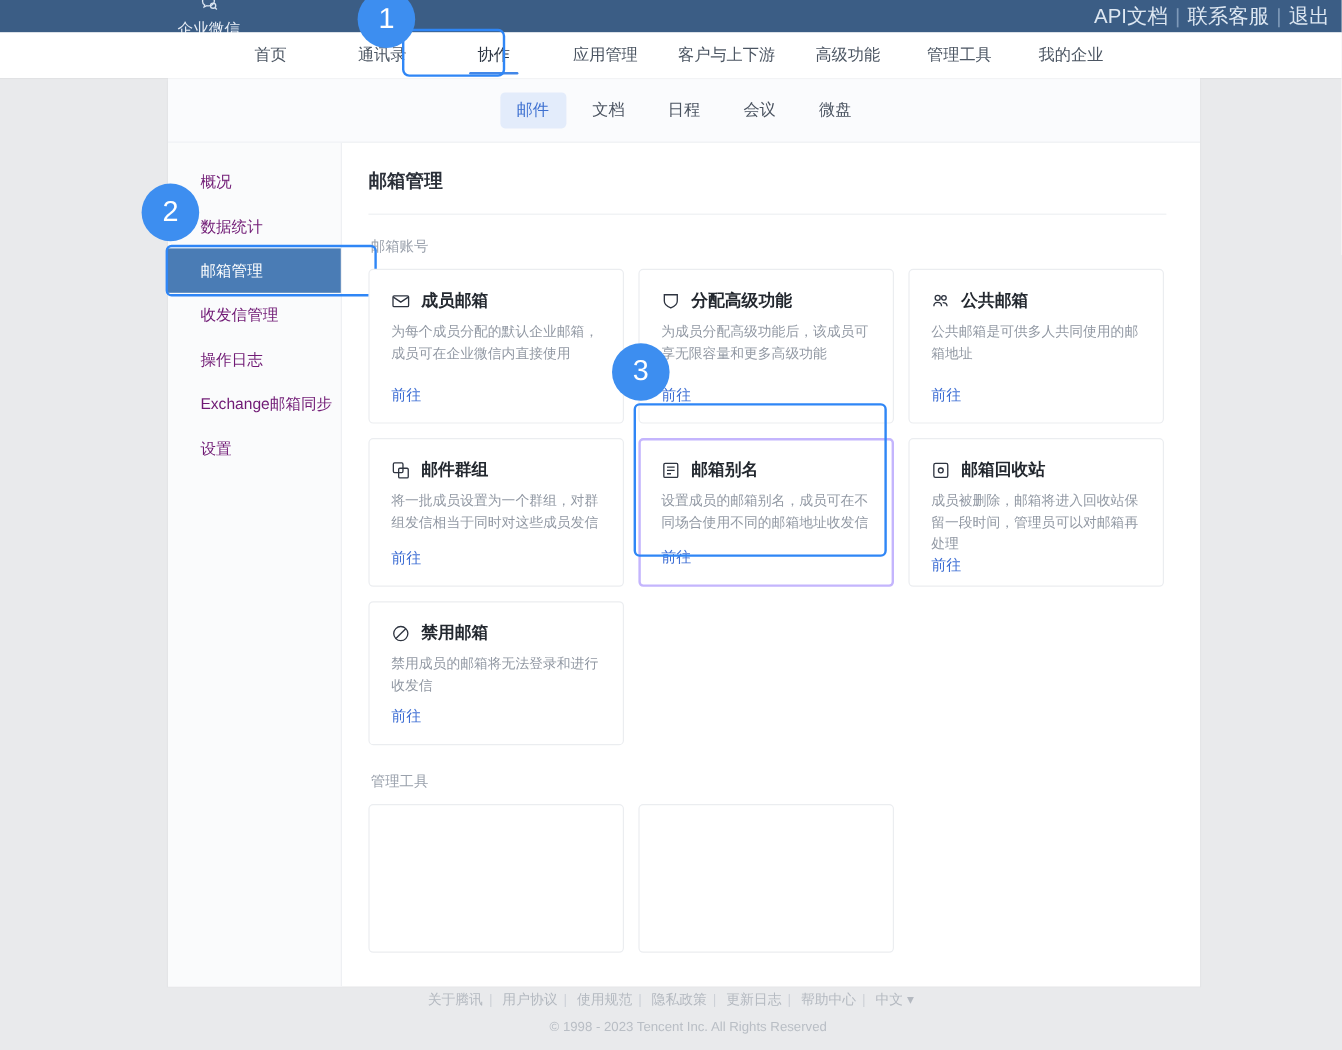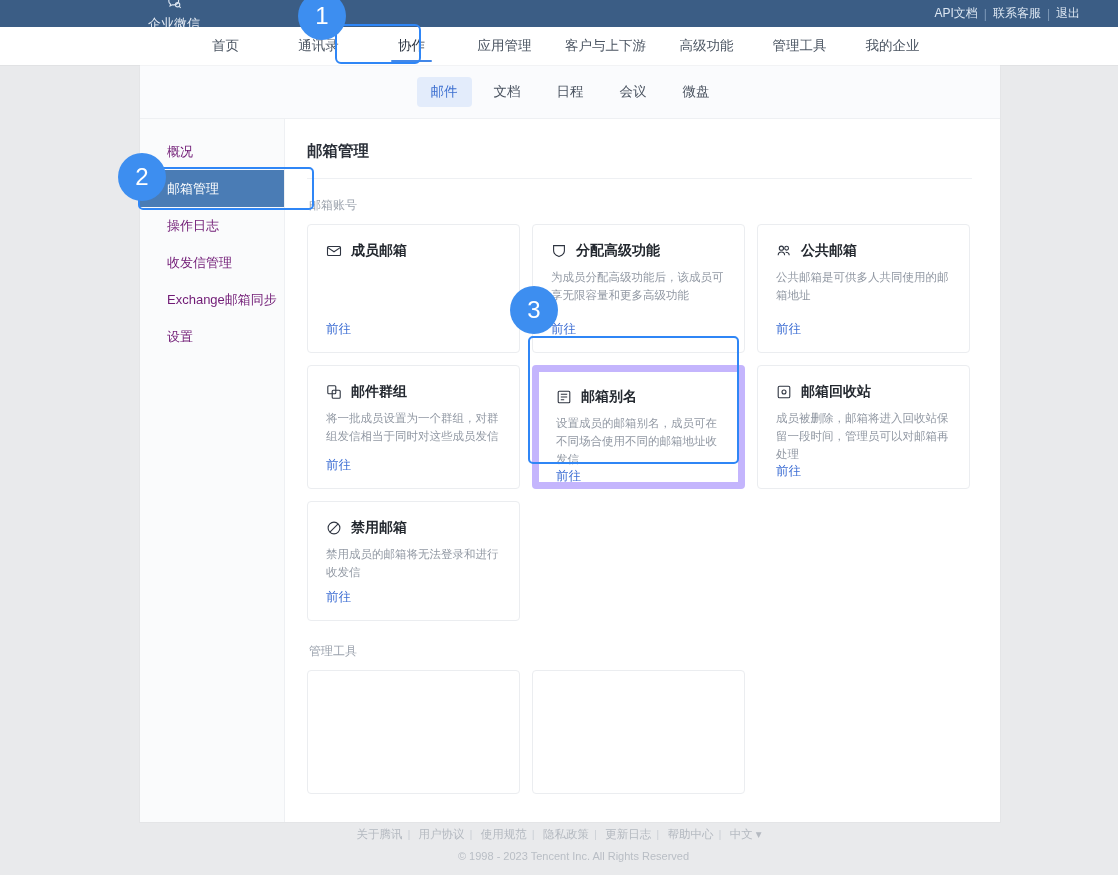--- a/index.html
+++ b/index.html
@@ -18,22 +18,22 @@
     height:27px; background:#3b5d85;
     display:flex; align-items:center;
     position:relative; z-index:2;
   }
   .brand{
     display:flex; align-items:center; gap:5px;
     margin-left:148px; color:#e8eef6; font-size:13px;flex-direction:column;
   }
   .brand .logo-ico{ width:15px; height:15px; display:block; }
   .topbar-links{
-    margin-left:auto; margin-right:32px;
-    display:flex; align-items:center; color:#cfdcec; font-size:12px;
+    margin-left:auto; margin-right:4px;
+    display:flex; align-items:center; color:#cfdcec; font-size:17px;
   }
   .topbar-links a{ color:#dde7f2; text-decoration:none; padding:0 6px; }
   .topbar-links .sep{ color:#7e9ab9; }
 
   
   .mainnav{
     height:38px; background:#fff;
     display:flex; align-items:stretch; justify-content:center;
     position:relative; z-index:2;
     box-shadow:0 1px 0 rgba(0,0,0,.03);
@@ -114,21 +114,21 @@
   .card.h-mid{ height:124px; }
   .card.h-short{ height:120px; }
   .card-head{ display:flex; align-items:center; gap:9px; margin-bottom:9px; }
   .card-ico{ width:16px; height:16px; display:block; color:#2e3440; }
   .card-title{ font-size:14px; font-weight:bold; color:#23282f; }
   .card-desc{ font-size:11.5px; line-height:1.55; color:#9198a3; }
   .card-link{
     margin-top:auto; margin-bottom:14px;
     font-size:12.5px; color:#3f6fd4; cursor:pointer;
   }
-  .card.selected{ border:7px solid #c4b5fd; padding:16px 17px 0 17px; }
+  .card.selected{ border:2px solid #c4b5fd; padding:16px 17px 0 17px; }
 
   
   .footer{
     position:absolute; left:0; right:0; bottom:8px;
     text-align:center; color:#b4b9c0; font-size:11.5px; line-height:1.9;
   }
   .footer a{ color:#b4b9c0; text-decoration:none; padding:0 5px; }
   .footer .sep{ color:#cdd1d7; }
   .footer .copy{ color:#b9bec5; font-size:11px;padding-left:29px; }
 
@@ -186,44 +186,46 @@
     <div class="subtab">文档</div>
     <div class="subtab">日程</div>
     <div class="subtab">会议</div>
     <div class="subtab">微盘</div>
   </div>
 
   <div class="body">
 
     <div class="sidebar">
       <div class="side-item">概况</div>
+      <div class="side-item">数据统计</div>
       <div class="side-item active">
         <span>邮箱管理</span>
         <span class="hl"></span>
       </div>
+      <div class="side-item">收发信管理</div>
       <div class="side-item">操作日志</div>
-      <div class="side-item">收发信管理</div>
       <div class="side-item">Exchange邮箱同步</div>
       <div class="side-item">设置</div>
     </div>
 
     <div class="content">
       <div class="content-title">邮箱管理</div>
 
       <div class="section-label">邮箱账号</div>
       <div class="grid">
 
         <div class="card h-tall">
           <div class="card-head">
             <svg class="card-ico" viewBox="0 0 16 16" fill="none" stroke="#2e3440" stroke-width="1.1">
               <rect x="1.5" y="3.5" width="13" height="9" rx="1"></rect>
               <path d="M1.8 4.6l6.2 4.2 6.2-4.2"></path>
             </svg>
             <span class="card-title">成员邮箱</span>
           </div>
+          <div class="card-desc">为每个成员分配的默认企业邮箱，成员可在企业微信内直接使用</div>
           <div class="card-link">前往</div>
         </div>
 
         <div class="card h-tall">
           <div class="card-head">
             <svg class="card-ico" viewBox="0 0 16 16" fill="none" stroke="#2e3440" stroke-width="1.1">
               <path d="M2.6 2.6h10.8v5.2c0 3.2-3.3 5-5.4 5.8-2.1-.8-5.4-2.6-5.4-5.8z"></path>
             </svg>
             <span class="card-title">分配高级功能</span>
           </div>

